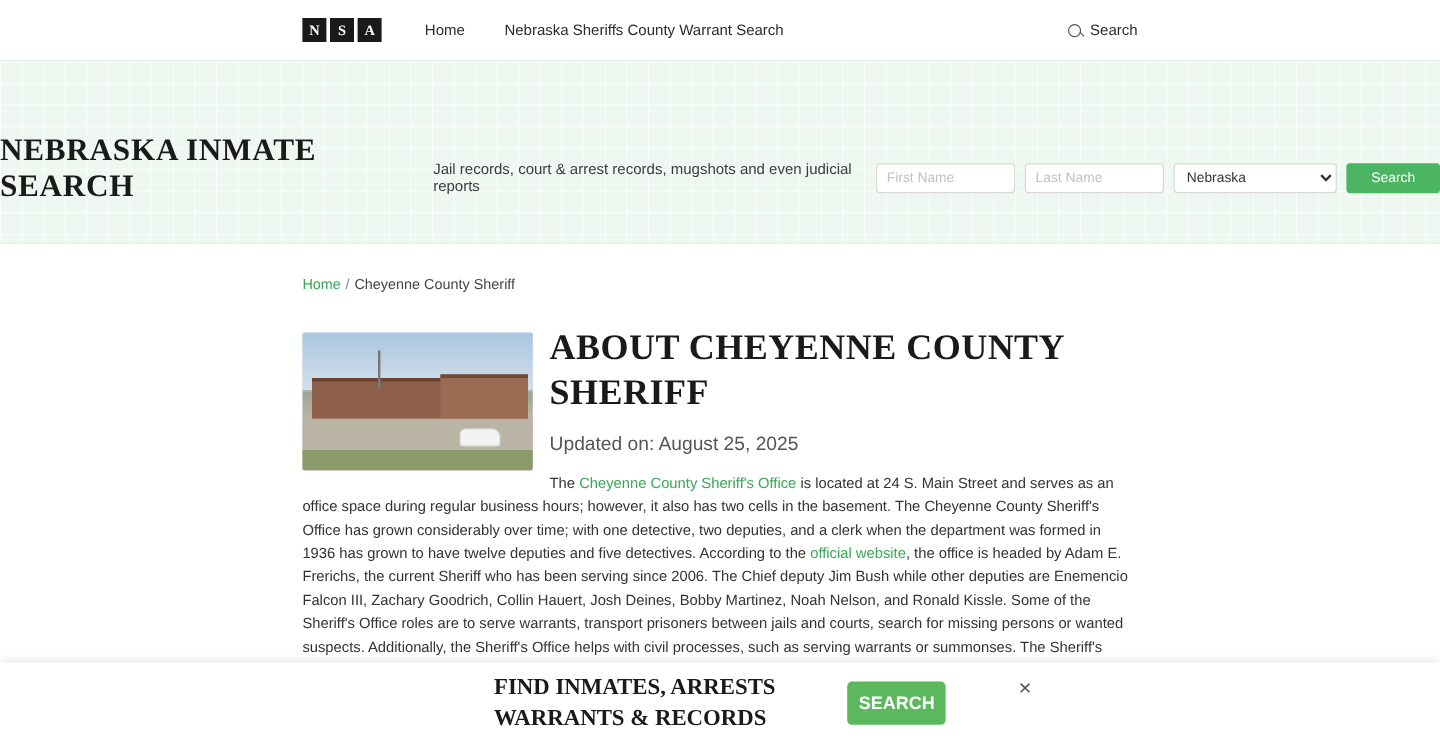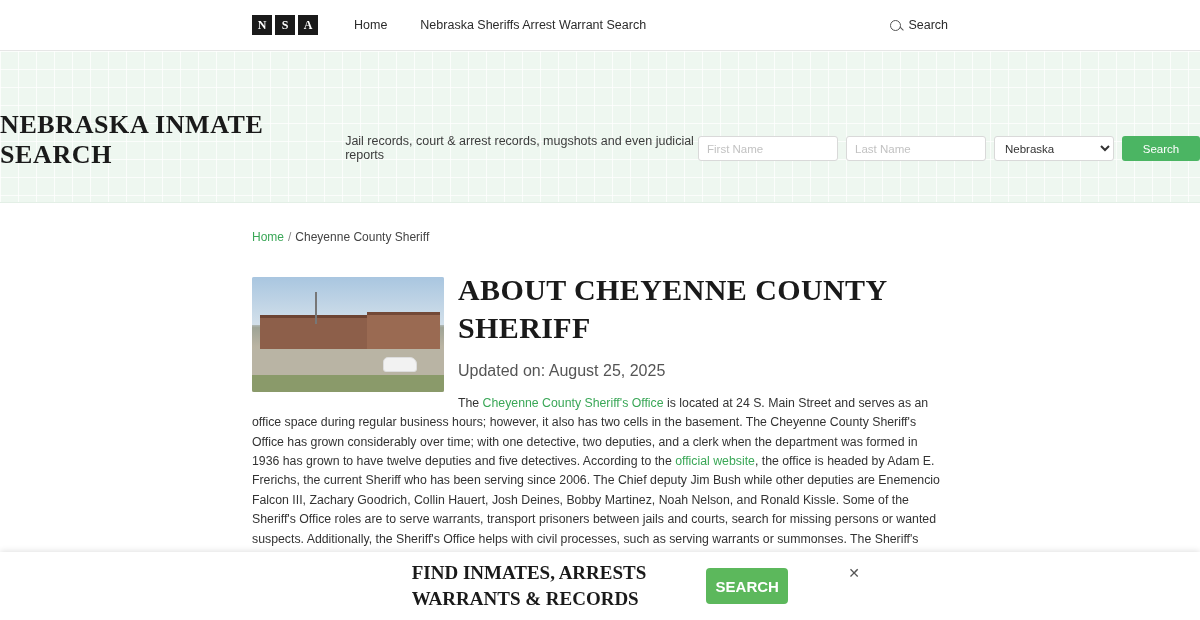--- a/index.html
+++ b/index.html
@@ -105,32 +105,32 @@
     font-size: 12.5px;
     color: #3c3c3c;
   }
   .searchbar {
     margin-top: 18px;
     display: flex;
     gap: 8px;
     align-items: center;
   }
   .searchbar input[type=text] {
-    width: 140px; height: 25px;
+    width: 116px; height: 25px;
     border: 1px solid #d9d9d9;
     border-radius: 3px;
     background: #fff;
     padding: 0 8px;
     font-size: 11.5px;
     color: #333;
     outline: none;
   }
   .searchbar input::placeholder { color: #c2c2c2; }
   .searchbar select {
-    width: 120px; height: 25px;
+    width: 136px; height: 25px;
     border: 1px solid #d9d9d9;
     border-radius: 3px;
     background: #fff;
     padding: 0 6px;
     font-size: 11.5px;
     color: #333;
   }
   .search-btn {
     width: 78px; height: 25px;
     background: #4bb563;
@@ -247,21 +247,21 @@
 
 <div class="header">
   <div class="header-inner">
     <div class="logo">
       <span class="logo-box">N</span>
       <span class="logo-box">S</span>
       <span class="logo-box">A</span>
     </div>
     <div class="nav">
       <a href="#">Home</a>
-      <a href="#">Nebraska Sheriffs Arrest Warrant Search</a>
+      <a href="#">Nebraska Sheriffs County Warrant Search</a>
     </div>
     <div class="search-link">
       <span class="mag"></span>
       <span>Search</span>
     </div>
   </div>
 </div>
 
 <div class="hero">
   <h1>NEBRASKA INMATE SEARCH</h1>

